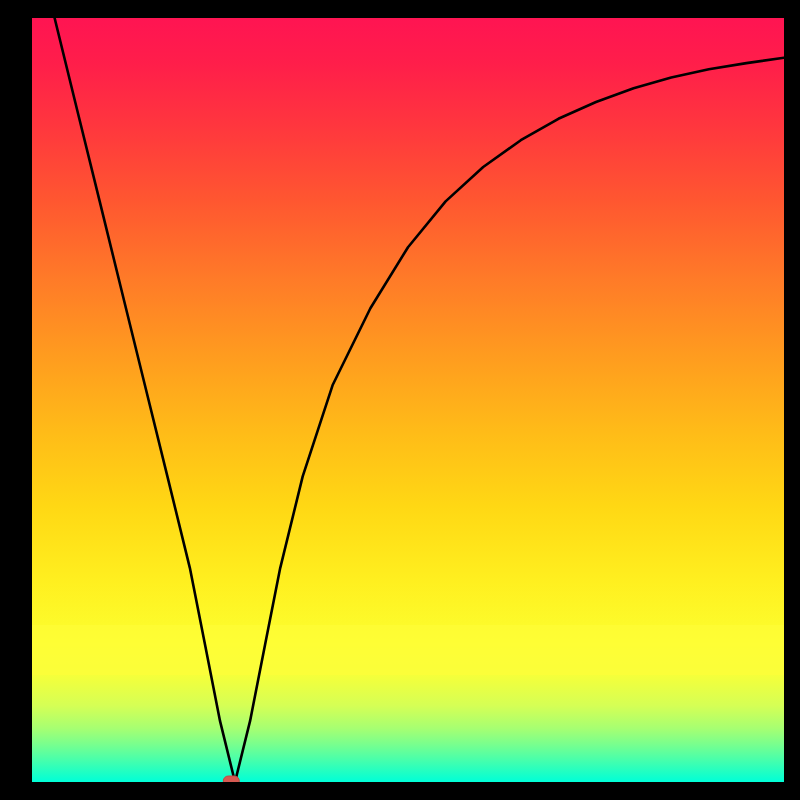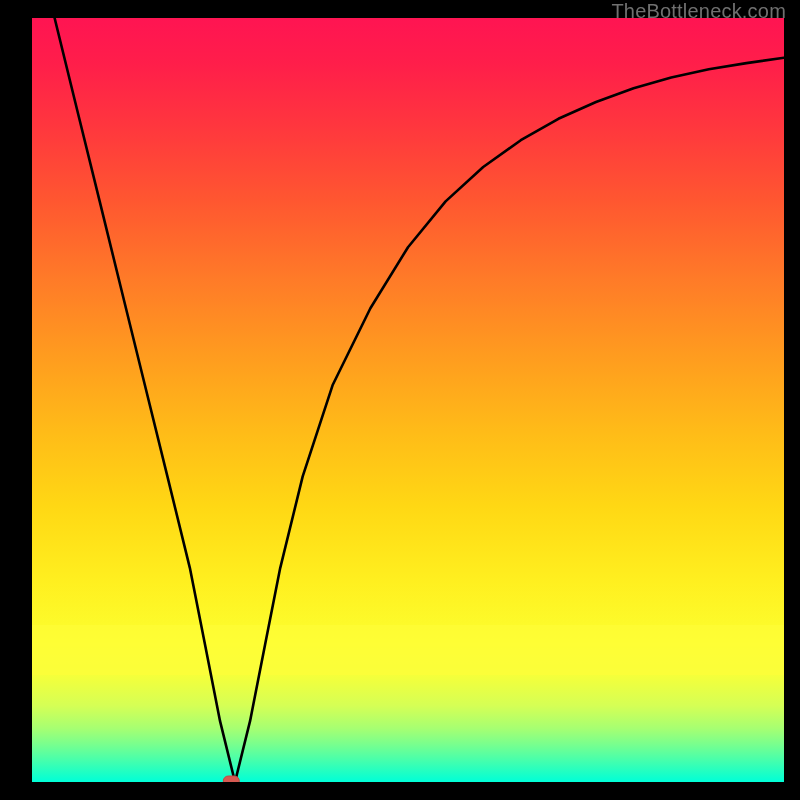--- a/index.html
+++ b/index.html
@@ -87,15 +87,14 @@
 
   <div class="plot-area">
     <div class="yellow-band"></div>
 
     <svg class="curve-svg" viewBox="0 0 752 764" preserveAspectRatio="none">
       <path id="bottleneck-curve" class="curve-path" d="M22.6 0.0 L45.1 91.7 L67.7 183.4 L90.2 275.0 L112.8 366.7 L135.4 458.4 L157.9 550.1 L173.0 626.5 L188.0 702.9 L203.0 764.0 L218.1 702.9 L233.1 626.5 L248.2 550.1 L270.7 458.4 L300.8 366.7 L338.4 290.3 L376.0 229.2 L413.6 183.4 L451.2 149.0 L488.8 122.2 L526.4 100.8 L564.0 84.0 L601.6 70.3 L639.2 59.6 L676.8 51.2 L714.4 45.1 L752.0 39.7"></path>
       <rect id="min-dot" class="dot" rx="5" ry="5" width="16" height="10" x="191.3" y="758.0"></rect>
     </svg>
   </div>
 
-  <div class="attribution">TheBottleneck.com</div>
 
 </div>
 
 </body></html>

